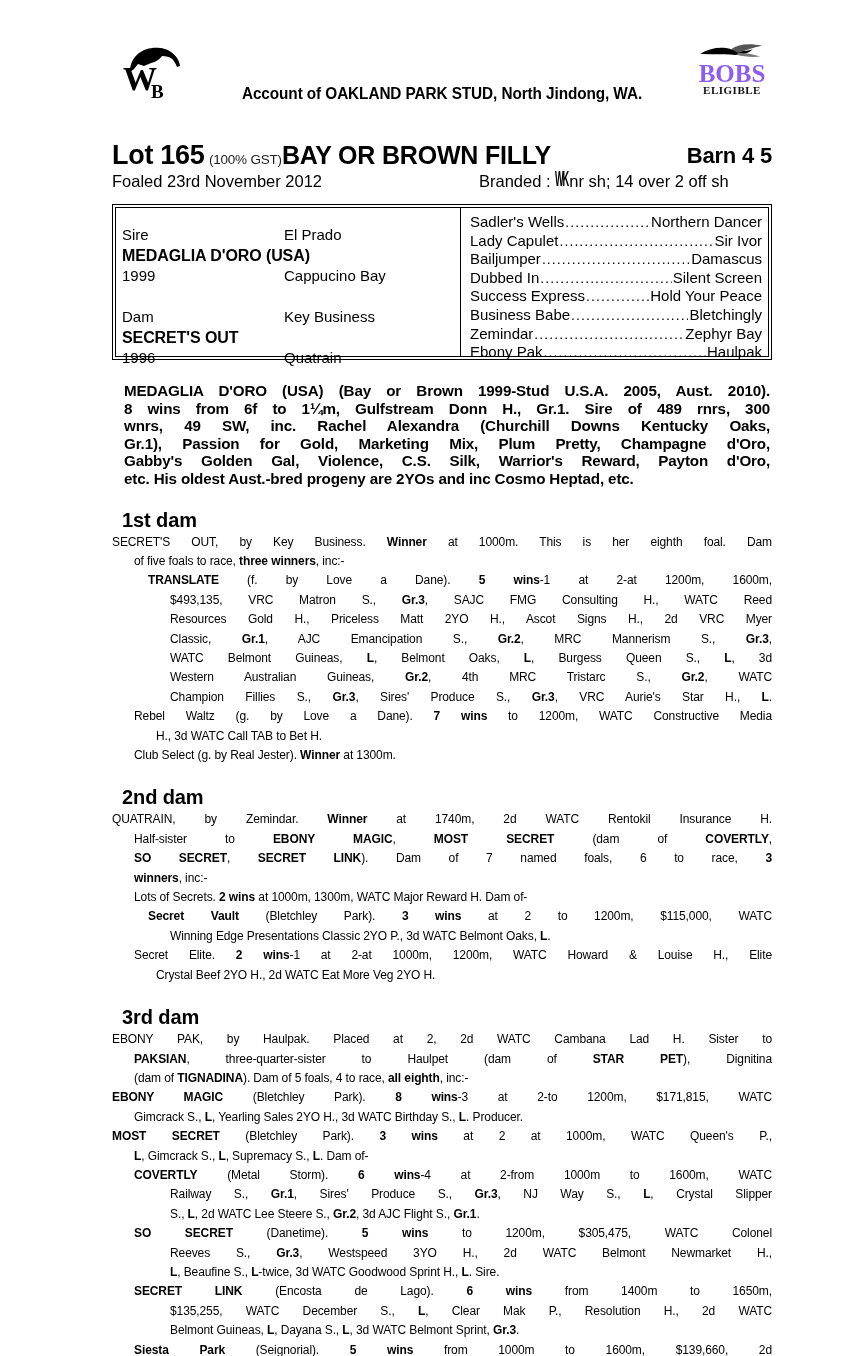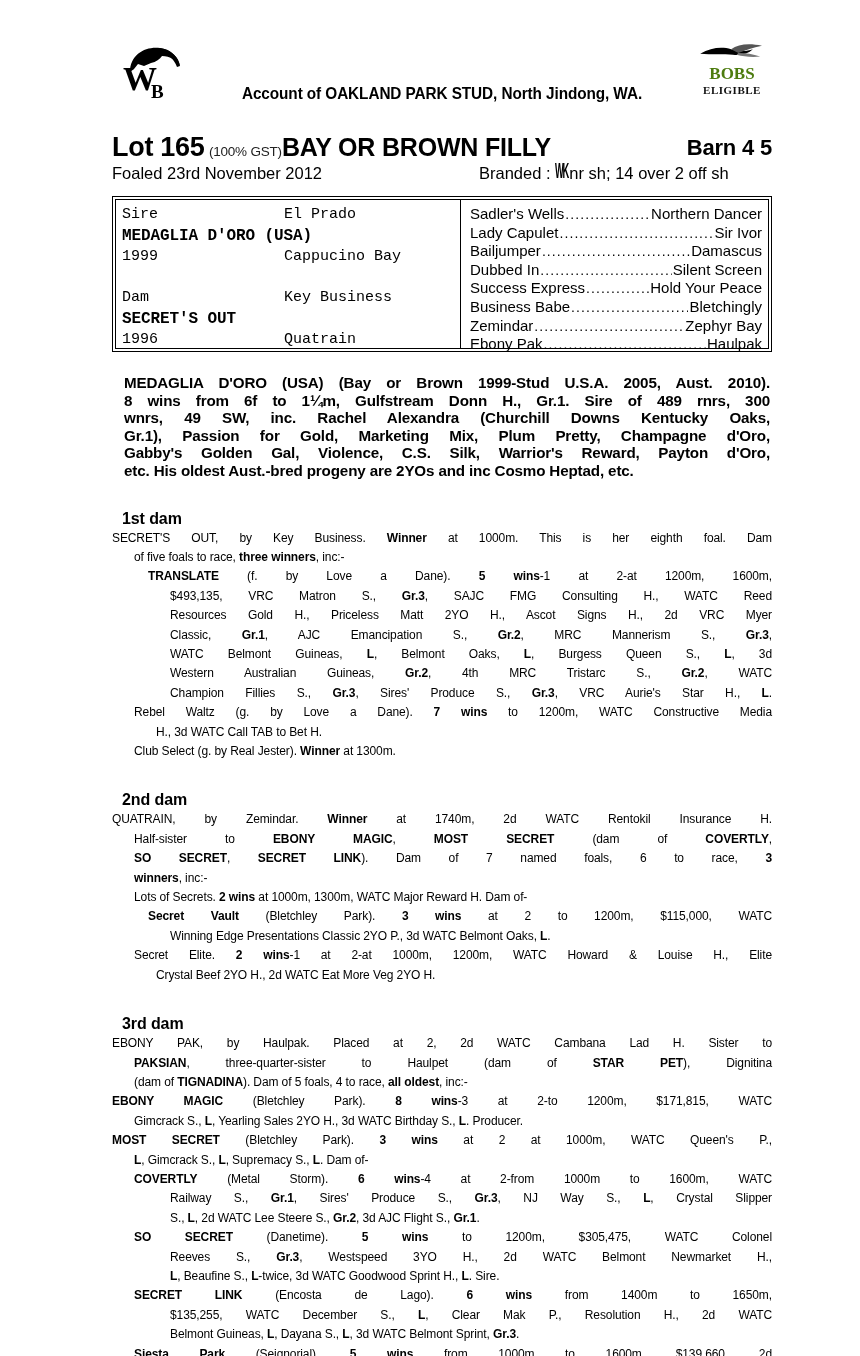--- a/index.html
+++ b/index.html
@@ -43,24 +43,24 @@
     right: 0px;
     top: 2px;
     width: 80px;
     height: 62px;
     text-align: center;
   }
   .bobs-bird { display:block; margin:0 auto; }
   .bobs-word {
     font-family: "Liberation Serif", serif;
     font-weight: 700;
-    font-size: 17px;
+    font-size: 25px;
     line-height: 23px;
     letter-spacing: 0px;
-    color: #4d7c0f;
+    color: #8b5cf6;
   }
   .bobs-sub {
     font-family: "Liberation Serif", serif;
     font-weight: 700;
     font-size: 11px;
     line-height: 11px;
     letter-spacing: 0.5px;
     color: #111;
   }
   .account-line {
@@ -75,21 +75,21 @@
     transform: scaleX(0.93);
     transform-origin: center;
     letter-spacing: -0.1px;
     white-space: nowrap;
   }
 
   
   .lot-line {
     position: relative;
     height: 31px;
-    margin-top: 0px;
+    margin-top: 8px;
     white-space: nowrap;
   }
   .lot-no {
     font-size: 27px;
     font-weight: 700;
     letter-spacing: -0.3px;
     vertical-align: baseline;
   }
   .gst {
     font-size: 13.5px;
@@ -154,28 +154,27 @@
   .ped-divider {
     position: absolute;
     left: 344px;
     top: 0;
     bottom: 0;
     width: 1px;
     background: #000;
   }
   .ped-left {
     position: absolute;
-    left: 0; top: 0;
+    left: 0; top: 12px;
     width: 344px;
     height: 100%;
     padding: 5px 0 0 6px;
     box-sizing: border-box;
     font-size: 15px;
     line-height: 20.5px;
-    font-family: Liberation Mono, monospace;
   }
   .ped-right {
     position: absolute;
     left: 345px; top: 0; right: 0;
     height: 100%;
     padding: 5px 6px 0 9px;
     box-sizing: border-box;
     font-size: 15px;
     line-height: 18.6px;
   }
@@ -215,22 +214,22 @@
   .blurb > span { display: block; }
   .blurb .just {
     text-align: justify;
     text-align-last: justify;
   }
   .blurb .last { text-align-last: left; }
 
   
   .dam-head {
     font-weight: 700;
-    font-size: 16px;
-    margin-top: 30px;
+    font-size: 20px;
+    margin-top: 21px;
     margin-bottom: 1px;
     padding-left: 10px;
     letter-spacing: -0.1px;
   }
   .blk {
     font-size: 12px;
     line-height: 19.4px;
     letter-spacing: -0.1px;
   }
   .ln { text-align: justify; text-align-last: justify; white-space: nowrap; }
@@ -395,21 +394,21 @@
         <div class="ln i1"><b>Secret Vault</b><span> (Bletchley Park). </span><b>3 wins</b><span> at 2 to 1200m, $115,000, WATC</span></div>
         <div class="ln i3 le"><span>Winning Edge Presentations Classic 2YO P., 3d WATC Belmont Oaks, </span><b>L</b><span>.</span></div>
         <div class="ln i2"><span>Secret Elite. </span><b>2 wins</b><span>-1 at 2-at 1000m, 1200m, WATC Howard &amp; Louise H., Elite</span></div>
         <div class="ln i5 le"><span>Crystal Beef 2YO H., 2d WATC Eat More Veg 2YO H.</span></div>
       </div>
 
     <div class="dam-head">3rd dam</div>
     <div class="blk" id="dam3-lines">
         <div class="ln i0"><span>EBONY PAK, by Haulpak. Placed at 2, 2d WATC Cambana Lad H. Sister to</span></div>
         <div class="ln i2"><b>PAKSIAN</b><span>, three-quarter-sister to Haulpet (dam of </span><b>STAR PET</b><span>), Dignitina</span></div>
-        <div class="ln i2 le"><span>(dam of </span><b>TIGNADINA</b><span>). Dam of 5 foals, 4 to race, </span><b>all oldest</b><span>, inc:-</span></div>
+        <div class="ln i2 le"><span>(dam of </span><b>TIGNADINA</b><span>). Dam of 5 foals, 4 to race, </span><b>all eighth</b><span>, inc:-</span></div>
         <div class="ln i0"><b>EBONY MAGIC</b><span> (Bletchley Park). </span><b>8 wins</b><span>-3 at 2-to 1200m, $171,815, WATC</span></div>
         <div class="ln i2 le"><span>Gimcrack S., </span><b>L</b><span>, Yearling Sales 2YO H., 3d WATC Birthday S., </span><b>L</b><span>. Producer.</span></div>
         <div class="ln i0"><b>MOST SECRET</b><span> (Bletchley Park). </span><b>3 wins</b><span> at 2 at 1000m, WATC Queen's P.,</span></div>
         <div class="ln i2 le"><b>L</b><span>, Gimcrack S., </span><b>L</b><span>, Supremacy S., </span><b>L</b><span>. Dam of-</span></div>
         <div class="ln i2"><b>COVERTLY</b><span> (Metal Storm). </span><b>6 wins</b><span>-4 at 2-from 1000m to 1600m, WATC</span></div>
         <div class="ln i3"><span>Railway S., </span><b>Gr.1</b><span>, Sires' Produce S., </span><b>Gr.3</b><span>, NJ Way S., </span><b>L</b><span>, Crystal Slipper</span></div>
         <div class="ln i3 le"><span>S., </span><b>L</b><span>, 2d WATC Lee Steere S., </span><b>Gr.2</b><span>, 3d AJC Flight S., </span><b>Gr.1</b><span>.</span></div>
         <div class="ln i2"><b>SO SECRET</b><span> (Danetime). </span><b>5 wins</b><span> to 1200m, $305,475, WATC Colonel</span></div>
         <div class="ln i3"><span>Reeves S., </span><b>Gr.3</b><span>, Westspeed 3YO H., 2d WATC Belmont Newmarket H.,</span></div>
         <div class="ln i3 le"><b>L</b><span>, Beaufine S., </span><b>L</b><span>-twice, 3d WATC Goodwood Sprint H., </span><b>L</b><span>. Sire.</span></div>

